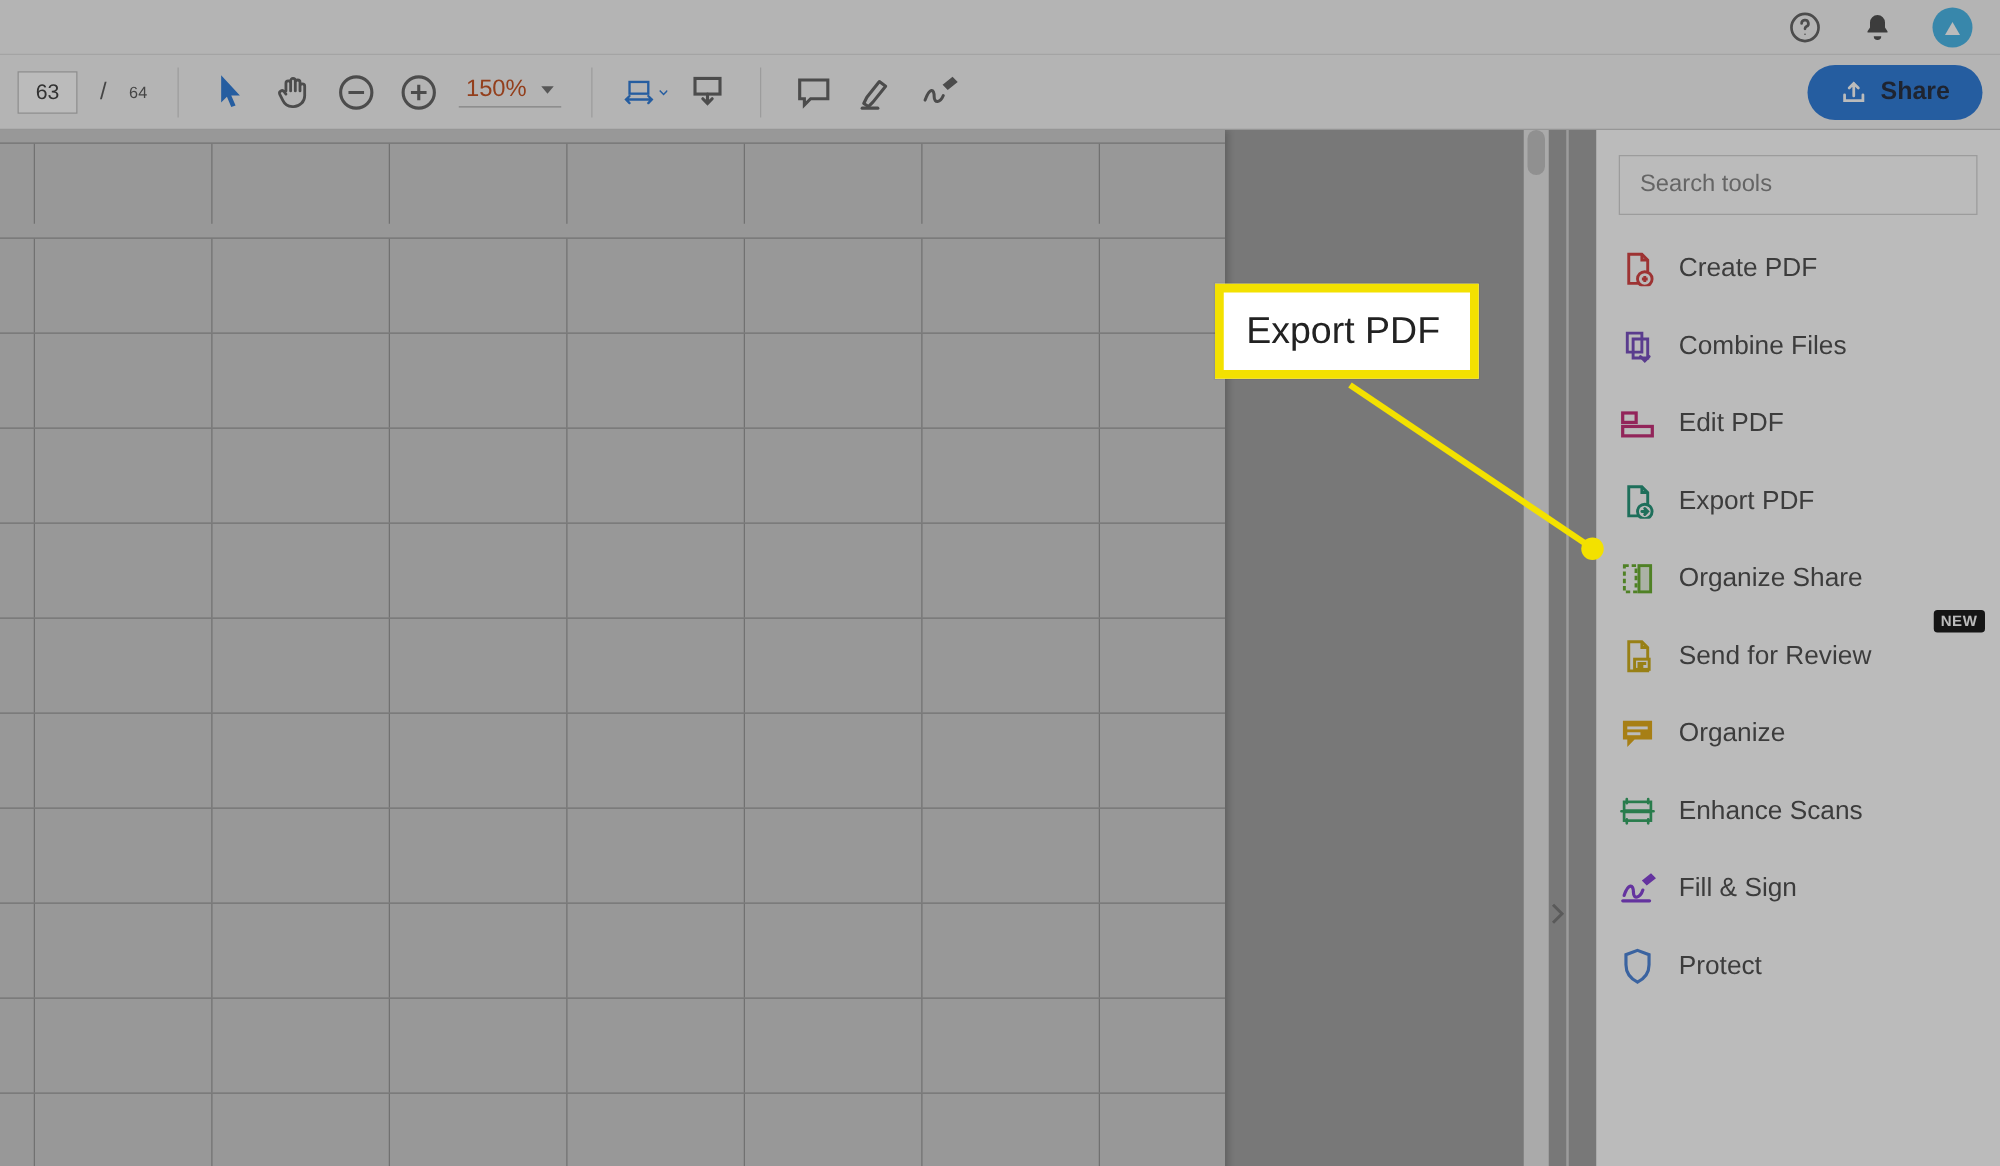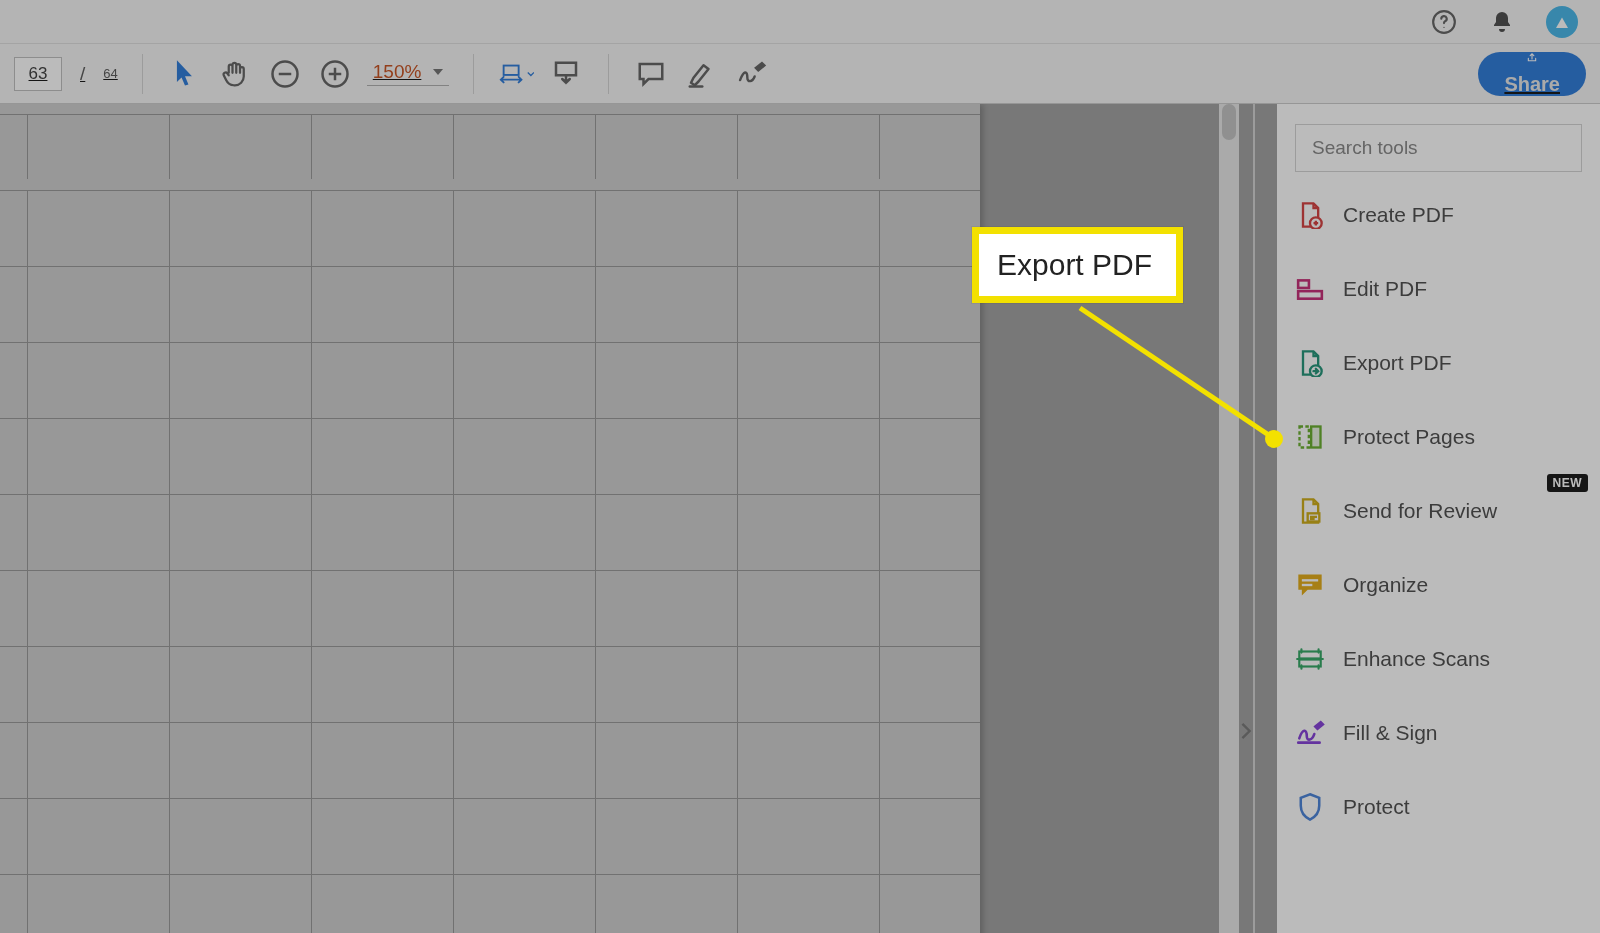--- a/index.html
+++ b/index.html
@@ -16,34 +16,34 @@
     padding: 0 22px; gap: 30px;
   }
   .titlebar .icon-btn { width: 28px; height: 28px; display: flex; align-items: center; justify-content: center; cursor: pointer; }
   .avatar { width: 32px; height: 32px; border-radius: 50%; background: #37b0e6; display: flex; align-items: center; justify-content: center; }
   .avatar svg { fill: #fff; }
 
   
   .toolbar {
     position: absolute; left: 0; right: 0; top: 44px; height: 60px;
     background: #f5f5f5; border-bottom: 1px solid #c6c6c6;
-    display: flex; align-items: center; padding: 0 14px; gap: 14px; text-decoration: underline;
+    display: flex; align-items: center; padding: 0 14px; gap: 14px;
   }
   .page-box { width: 48px; height: 34px; border: 1px solid #b8b8b8; background: #fff; text-align: center; font-size: 17px; line-height: 32px; color: #2d2d2d; }
   .page-sep { font-size: 19px; color: #4a4a4a; margin: 0 4px; }
   .page-total { font-size: 13px; color: #4a4a4a; }
   .vdiv { width: 1px; height: 40px; background: #cfcfcf; margin: 0 10px; }
   .tool-btn { width: 36px; height: 36px; display: flex; align-items: center; justify-content: center; cursor: pointer; }
   .zoom-drop { display: flex; align-items: center; gap: 2px; padding: 0 6px 2px 6px; border-bottom: 1px solid #a8a8a8; font-size: 19px; color: #c2410c; cursor: pointer; }
   .zoom-caret { width: 0; height: 0; border-left: 5px solid transparent; border-right: 5px solid transparent; border-top: 6px solid #666; margin-left: 10px; }
 
   .share-btn {
     margin-left: auto; height: 44px; padding: 0 26px; border-radius: 22px;
-    background: #1a6fd6; color: #e5e5e5; font-size: 20px; font-weight: 600;
-    display: flex; align-items: center; gap: 10px; cursor: pointer; flex-direction: column;
+    background: #1a6fd6; color: #0f172a; font-size: 20px; font-weight: 600;
+    display: flex; align-items: center; gap: 10px; cursor: pointer;
   }
 
   
   .canvas {
     position: absolute; left: 0; top: 104px; bottom: 0; right: 323px;
     background: #999; overflow: hidden;
   }
   .sheet {
     position: absolute; left: -20px; top: 0; width: 1000px; height: 860px; background: #c9c9c9;
     box-shadow: 3px 0 6px rgba(0,0,0,0.25);
@@ -64,21 +64,21 @@
   .tools-panel {
     position: absolute; top: 104px; right: 0; bottom: 0; width: 323px;
     background: #ffffff; padding: 20px 18px 0 18px;
   }
   .search-box {
     width: 100%; height: 48px; border: 1px solid #cfcfcf; padding: 0 16px;
     font-size: 19px; color: #555; background: #fff;
   }
   .search-box::placeholder { color: #7b7b7b; }
 
-  .tool-list { margin-top: 28px; display: flex; flex-direction: column; gap: 44px; }
+  .tool-list { margin-top: 28px; display: flex; flex-direction: column; gap: 32px; }
   .tool-item { display: flex; align-items: center; gap: 18px; cursor: pointer; position: relative; }
   .tool-item .ticon { width: 30px; height: 30px; display: flex; align-items: center; justify-content: center; flex-shrink: 0; }
   .tool-item .tlabel { font-size: 21px; color: #3c3c3c; }
   .new-badge { position: absolute; right: -6px; top: -22px; background: #000000; color: #fff; font-size: 12px; font-weight: 700; padding: 2px 6px; border-radius: 3px; letter-spacing: 0.5px; }
 
   
   .callout-box {
     position: absolute; left: 972px; top: 227px; z-index: 100;
     background: #ffffff; border: 7px solid #f3e100; padding: 14px 24px 14px 18px;
     font-size: 30px; color: #222; box-shadow: 0 0 0 1px rgba(0,0,0,0.05);
@@ -317,20 +317,30 @@
             <path d="M6 2h9l4 4v16H6z"></path>
             <path d="M15 2v4h4"></path>
             <circle cx="17" cy="19" r="5" fill="#fff" stroke="#d22f2f"></circle>
             <path d="M17 17v4M15 19h4" stroke="#d22f2f"></path>
           </svg>
         </span>
         <span class="tlabel">Create PDF</span>
       </div>
       <div class="tool-item">
         <span class="ticon">
+          <svg width="28" height="28" viewBox="0 0 24 24" fill="none" stroke="#6a3dbb" stroke-width="2">
+            <path d="M5 3h10v13H5z"></path>
+            <path d="M9 7h10v13H9z"></path>
+            <path d="M14 19l3 3 3-3" stroke-linecap="round"></path>
+          </svg>
+        </span>
+        <span class="tlabel">Combine Files</span>
+      </div>
+      <div class="tool-item">
+        <span class="ticon">
           <svg width="28" height="26" viewBox="0 0 26 22" fill="none" stroke="#c11a6b" stroke-width="2.4">
             <rect x="2" y="3" width="10" height="7"></rect>
             <rect x="2" y="13" width="22" height="7"></rect>
           </svg>
         </span>
         <span class="tlabel">Edit PDF</span>
       </div>
       <div class="tool-item">
         <span class="ticon">
           <svg width="28" height="28" viewBox="0 0 24 24" fill="none" stroke="#0f8a6c" stroke-width="2">
@@ -342,21 +352,21 @@
         </span>
         <span class="tlabel">Export PDF</span>
       </div>
       <div class="tool-item">
         <span class="ticon">
           <svg width="28" height="28" viewBox="0 0 24 24" fill="none" stroke="#5aa61a" stroke-width="2" stroke-dasharray="3 2">
             <rect x="3" y="3" width="8" height="18"></rect>
             <rect x="13" y="3" width="8" height="18" stroke-dasharray="0" fill="#5aa61a" fill-opacity="0.15"></rect>
           </svg>
         </span>
-        <span class="tlabel">Protect Pages</span>
+        <span class="tlabel">Organize Share</span>
       </div>
       <div class="tool-item">
         <span class="ticon">
           <svg width="28" height="28" viewBox="0 0 24 24" fill="none" stroke="#c9a500" stroke-width="2">
             <path d="M6 2h9l4 4v16H6z"></path>
             <path d="M15 2v4h4"></path>
             <rect x="10" y="14" width="10" height="7" fill="#fff" stroke="#c9a500"></rect>
             <path d="M12 17h6M12 19h4"></path>
           </svg>
         </span>

